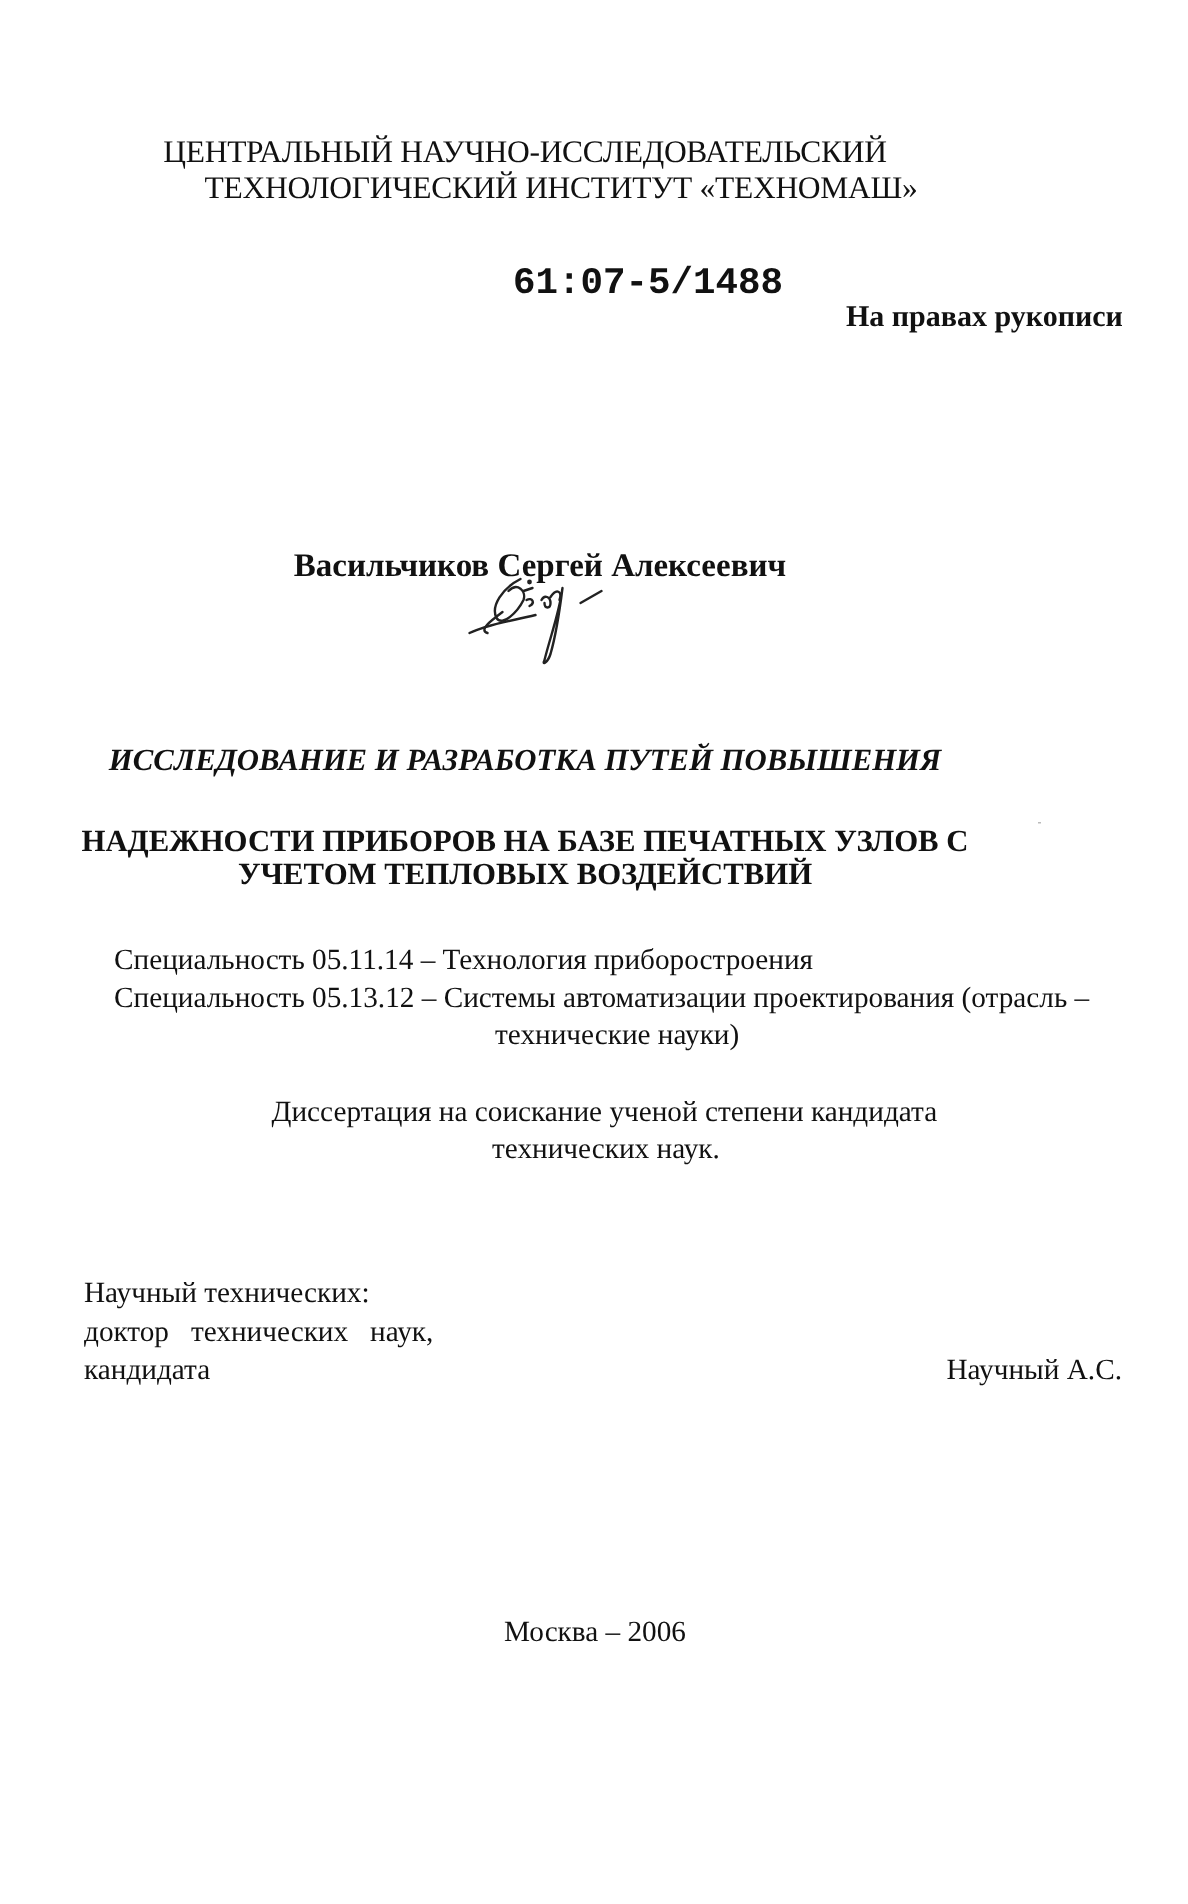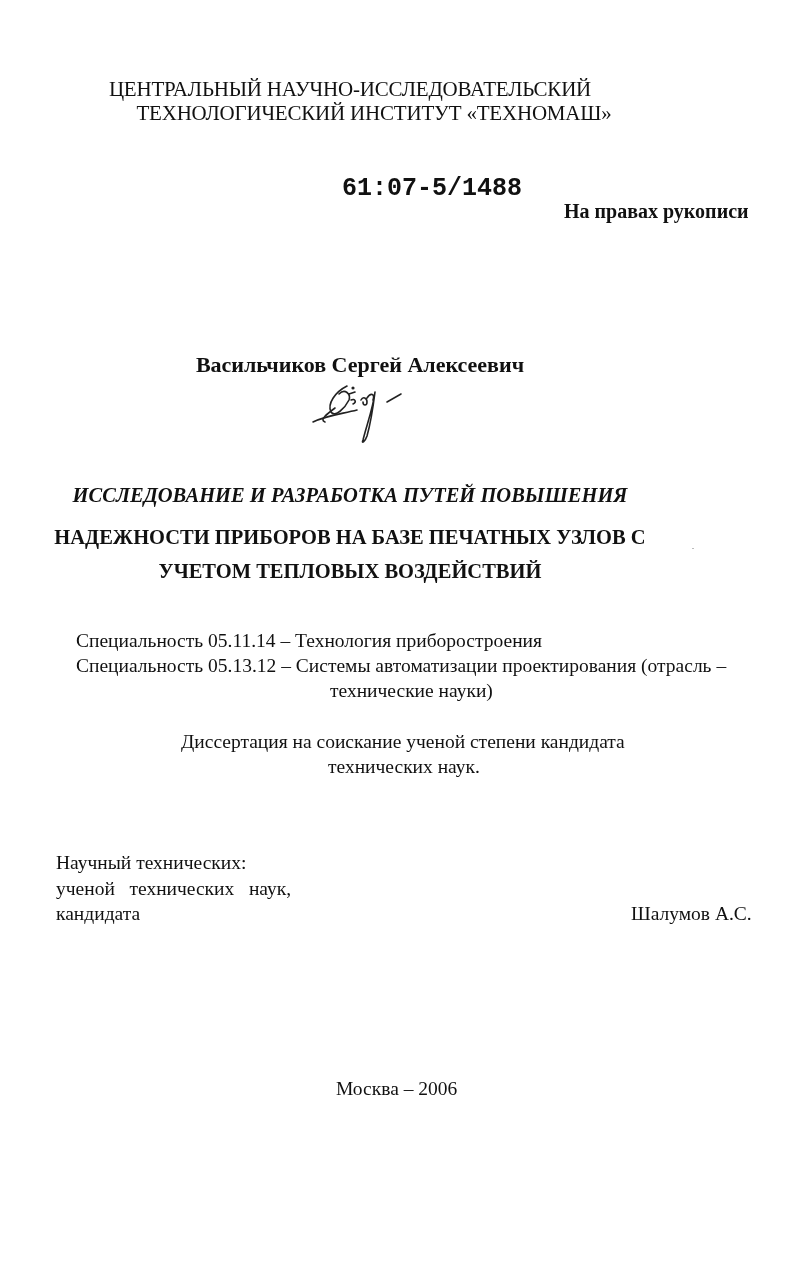--- a/index.html
+++ b/index.html
@@ -1,18 +1,18 @@
 <!DOCTYPE html>
 <html><head>
 <meta charset="utf-8">
 <style>
   html, body { margin: 0; padding: 0; background: #ffffff; }
   body { width: 792px; height: 1269px; position: relative; overflow: hidden; color: #111; font-family: "Liberation Serif", "DejaVu Serif", serif; }
   .abs { position: absolute; }
-  .center { left: 0; width: 700px; text-align: center; }
+  .center { left: 0; width: 700px; text-align: center; margin-top: 12px; }
   .inst { font-size: 21px; line-height: 24px; letter-spacing: -0.2px; }
   .code { font-family: Liberation Mono, monospace; font-weight: bold; font-size: 25px; }
   .plain { font-size: 20px; font-weight: bold; }
   .author { font-weight: bold; font-size: 22px; }
   .title { font-weight: bold; font-size: 20.5px; line-height: 38px; }
   .spec { font-size: 19.5px; line-height: 25px; }
 </style>
 </head>
 <body>
 
@@ -34,31 +34,31 @@
       <path d="M30 30 C22 36, 14 42, 20 44"></path>
       <path d="M44 16 l6 -2 M46 22 c4 -2 6 2 2 4"></path>
       <path d="M56 22 c2 -4 6 -2 6 2 c0 4 -4 4 -4 0 M62 20 c4 -6 8 -4 6 2"></path>
       <path d="M70 14 C68 30, 62 46, 58 62 C56 66, 60 64, 62 58 C66 44, 68 30, 70 14"></path>
       <path d="M82 24 l14 -8"></path>
       <circle cx="48" cy="10" r="0.8" fill="#222"></circle>
     </svg>
   </div>
 
   <div class="abs center title" style="top:476px;font-style:italic;">ИССЛЕДОВАНИЕ И РАЗРАБОТКА ПУТЕЙ ПОВЫШЕНИЯ</div>
-  <div class="abs center title" style="top:518px;">НАДЕЖНОСТИ ПРИБОРОВ НА БАЗЕ ПЕЧАТНЫХ УЗЛОВ С</div>
+  <div class="abs center title" style="top:530px;">НАДЕЖНОСТИ ПРИБОРОВ НА БАЗЕ ПЕЧАТНЫХ УЗЛОВ С</div>
   <div class="abs center title" style="top:552px;">УЧЕТОМ ТЕПЛОВЫХ ВОЗДЕЙСТВИЙ</div>
 
   <div class="abs spec" style="top:628px; left:76px;">Специальность 05.11.14 – Технология приборостроения</div>
   <div class="abs spec" style="top:653px; left:76px;">Специальность 05.13.12 – Системы автоматизации проектирования (отрасль –</div>
   <div class="abs spec" style="top:678px; left:330px;">технические науки)</div>
 
   <div class="abs spec" style="top:729px; left:181px;text-align:center;">Диссертация на соискание ученой степени кандидата</div>
   <div class="abs spec" style="top:754px; left:328px;">технических наук.</div>
 
   <div class="abs spec" style="top:850px; left:56px;">Научный технических:</div>
-  <div class="abs spec" style="top:876px; left:56px; white-space:pre;">ученой   технических   наук,</div>
+  <div class="abs spec" style="top:876px; left:56px; white-space:pre;">доктор   технических   наук,</div>
   <div class="abs spec" style="top:901px; left:56px;">кандидата</div>
-  <div class="abs spec" style="top:901px; left:631px;">Шалумов А.С.</div>
+  <div class="abs spec" style="top:901px; left:631px;">Научный А.С.</div>
 
   <div class="abs spec" style="top:1076px; left:336px;">Москва – 2006</div>
 
   <div class="abs" style="top:548px; left:692px; width:2px; height:1px; background:#bbb;"></div>
 </div>
 
 </body></html>

